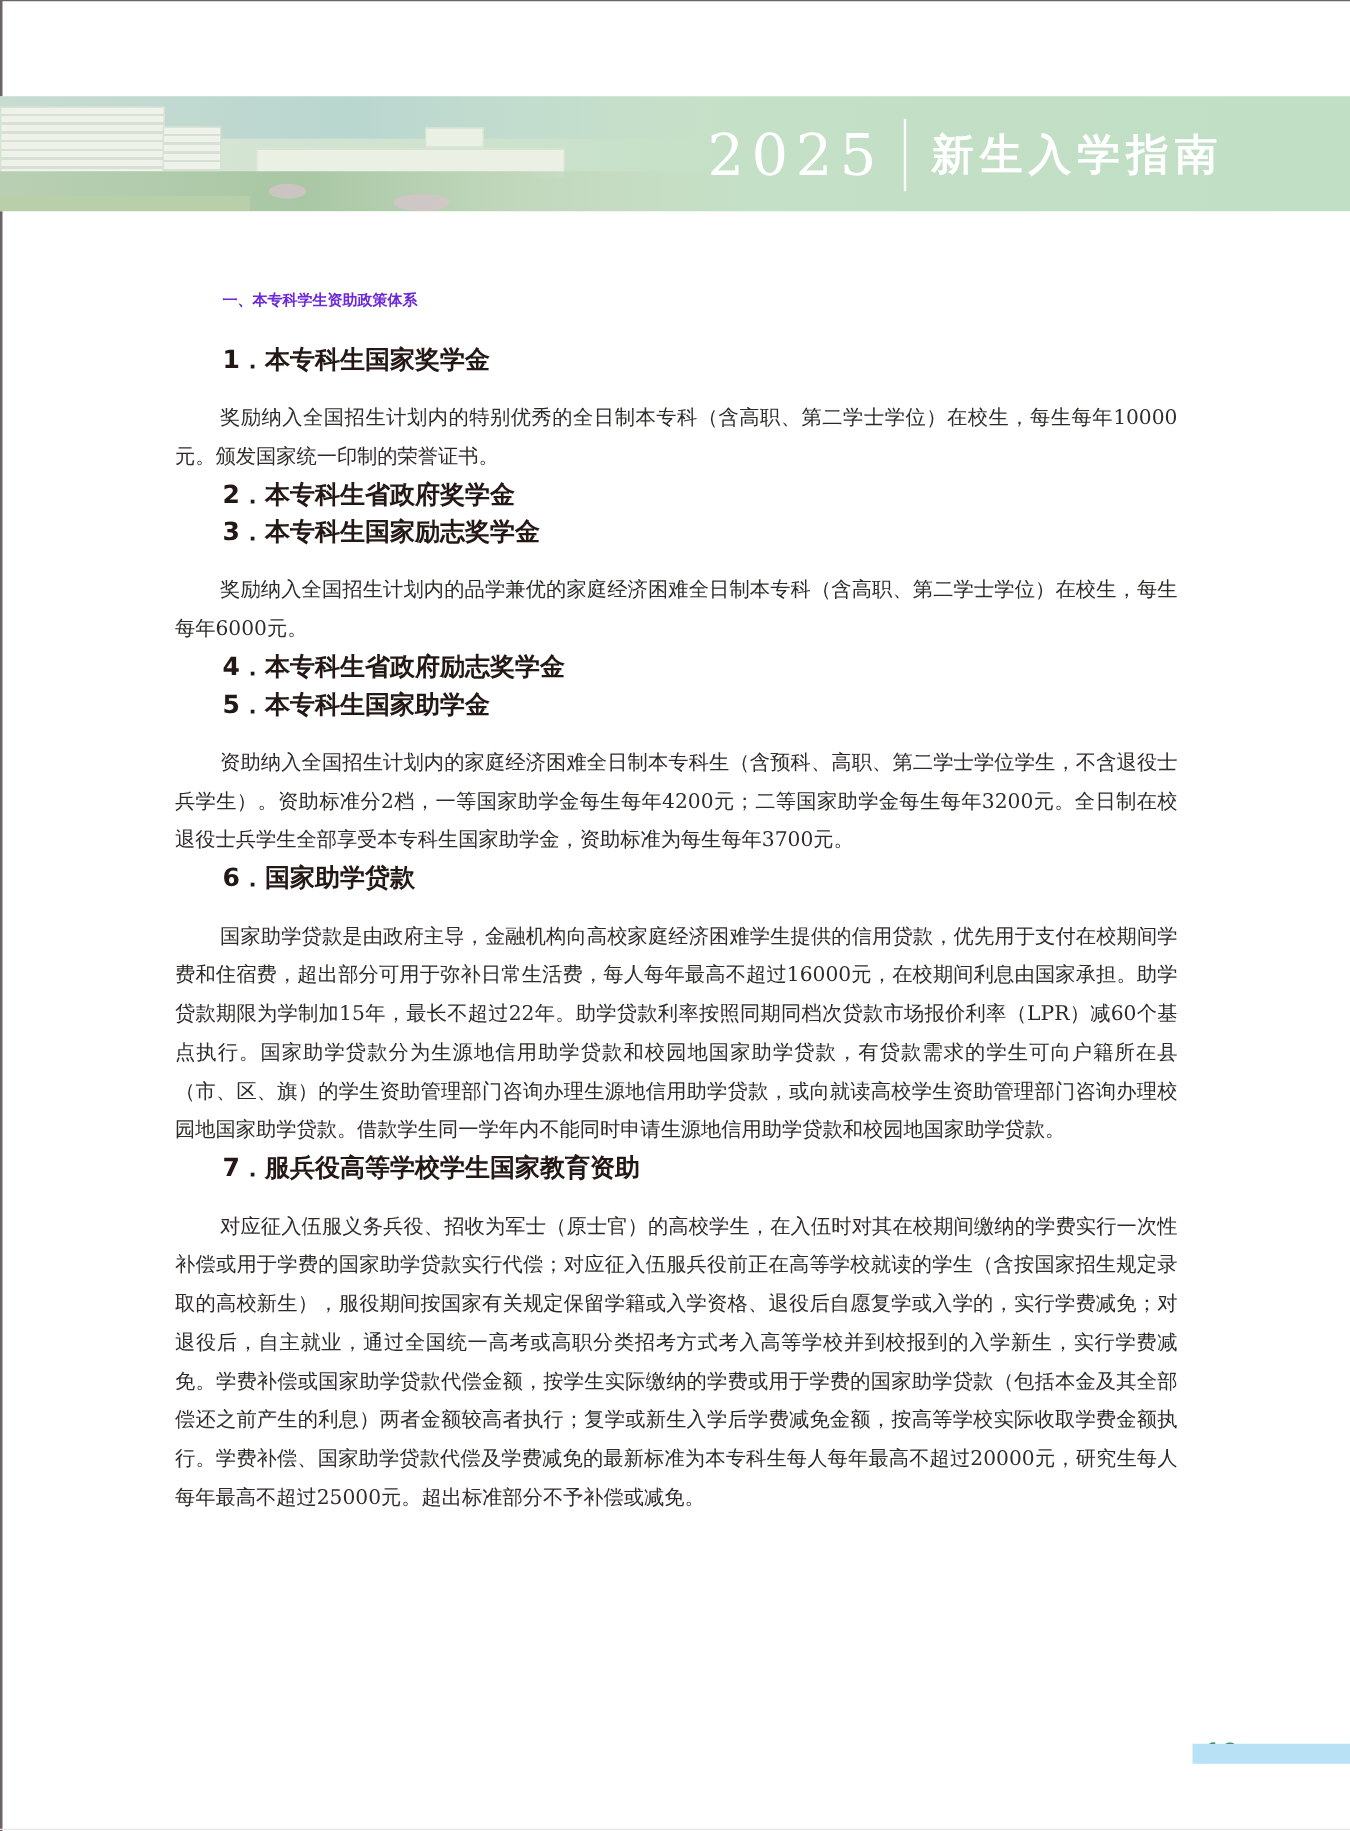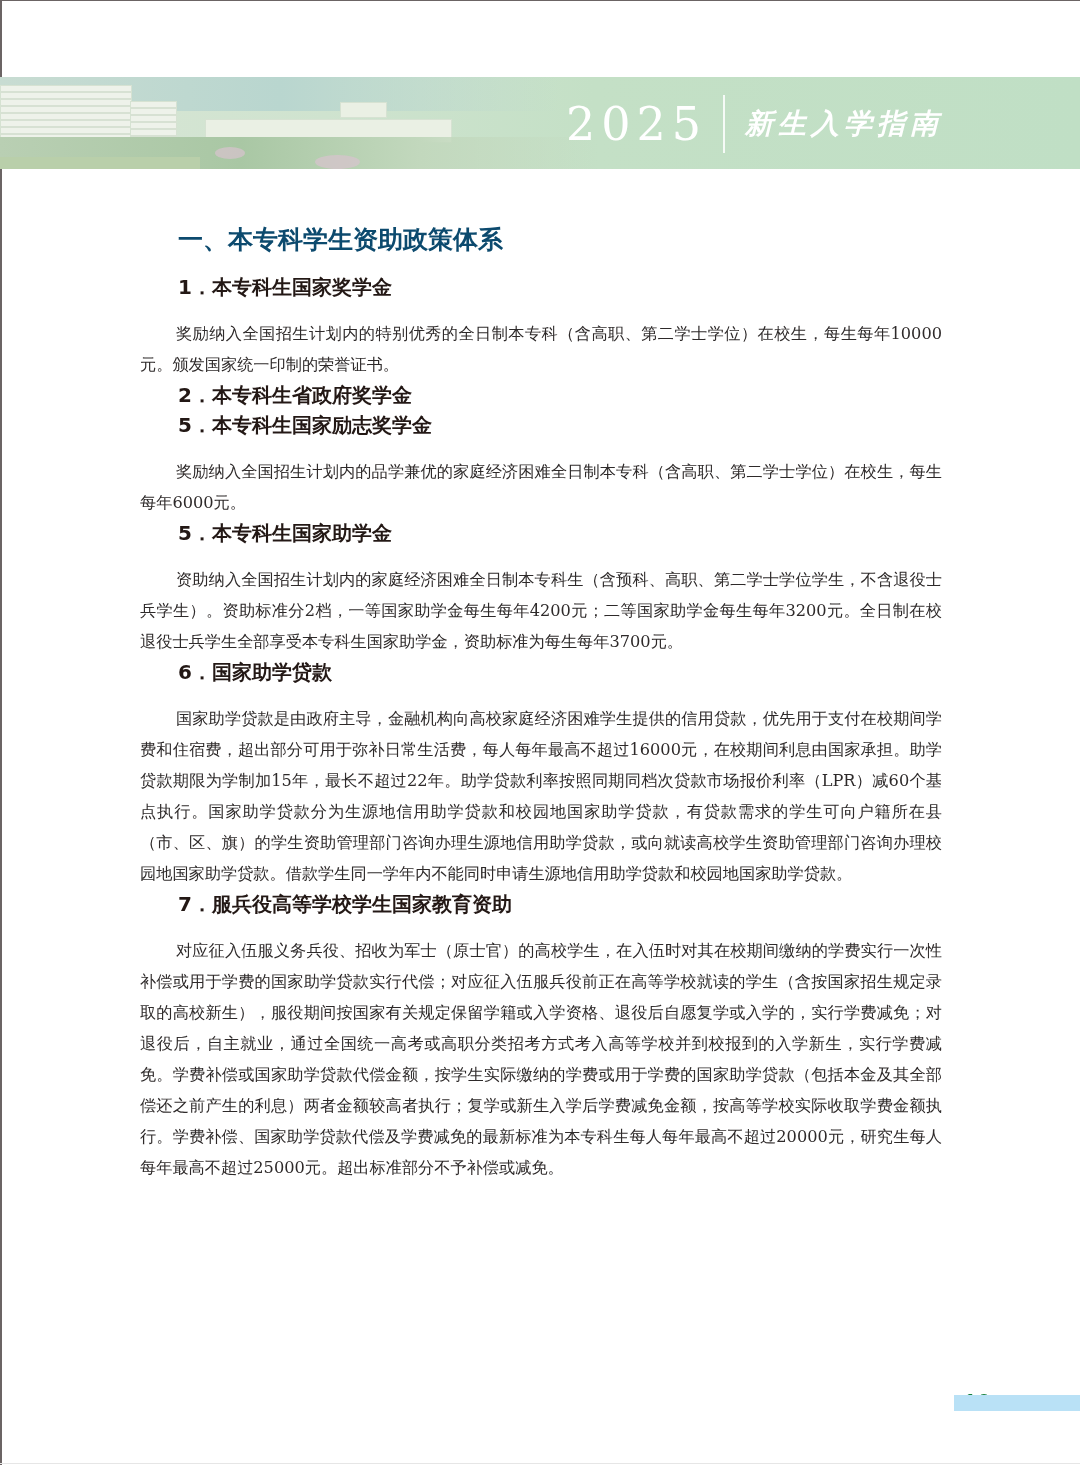--- a/index.html
+++ b/index.html
@@ -34,26 +34,26 @@
     .banner .blossom.k1 { left: 215px; top: 70px; width: 30px; height: 12px; }
     .banner .blossom.k2 { left: 315px; top: 78px; width: 45px; height: 14px; }
     .banner .lawn { position: absolute; left: 0; top: 80px; width: 200px; height: 12px; background: #b9cfaa; }
 
     .banner-title {
       position: absolute; left: 566px; top: 18px; height: 58px;
       display: flex; align-items: center; color: #ffffff;
     }
     .banner-year { font-family: "DejaVu Serif", serif; font-size: 46px; letter-spacing: 6px; }
     .banner-sep { width: 2px; height: 58px; background: #ffffff; opacity: 0.85; margin: 0 20px 0 16px; }
-    .banner-text { font-family: "DejaVu Serif", serif; font-size: 28px; letter-spacing: 5px; font-weight: bold; font-style: italic; }
+    .banner-text { font-family: "DejaVu Serif", serif; font-size: 34px; letter-spacing: 5px; font-weight: bold; }
 
     .content { position: absolute; left: 140px; top: 224px; width: 802px; }
     .section-title {
-      color: #0c4a6e; font-family: "DejaVu Sans", sans-serif; font-weight: bold;
-      font-size: 25px; margin: 0 0 16px 38px; height: 32px; line-height: 32px;
+      color: #6d28d9; font-family: "DejaVu Sans", sans-serif; font-weight: bold;
+      font-size: 12px; margin: 0 0 16px 38px; height: 32px; line-height: 32px;
     }
     .item-title {
       font-family: "DejaVu Sans", sans-serif; font-weight: bold; font-size: 20px; color: #231815;
       margin: 0 0 0 38px; height: 30px; line-height: 30px;
     }
     .para {
       font-family: "DejaVu Serif", serif; font-size: 16.2px; color: #2e2a2a;
       line-height: 31px; text-indent: 36px; margin: 16px 0 0 0; text-align: justify;
     }
     .page-number {
@@ -93,25 +93,26 @@
   <div>
     <div class="item-title">1．本专科生国家奖学金</div>
     <p class="para">奖励纳入全国招生计划内的特别优秀的全日制本专科（含高职、第二学士学位）在校生，每生每年10000元。颁发国家统一印制的荣誉证书。</p>
   </div>
 
   <div>
     <div class="item-title">2．本专科生省政府奖学金</div>
   </div>
 
   <div>
-    <div class="item-title">5．本专科生国家励志奖学金</div>
+    <div class="item-title">3．本专科生国家励志奖学金</div>
     <p class="para">奖励纳入全国招生计划内的品学兼优的家庭经济困难全日制本专科（含高职、第二学士学位）在校生，每生每年6000元。</p>
   </div>
 
   <div>
+    <div class="item-title">4．本专科生省政府励志奖学金</div>
   </div>
 
   <div>
     <div class="item-title">5．本专科生国家助学金</div>
     <p class="para">资助纳入全国招生计划内的家庭经济困难全日制本专科生（含预科、高职、第二学士学位学生，不含退役士兵学生）。资助标准分2档，一等国家助学金每生每年4200元；二等国家助学金每生每年3200元。全日制在校退役士兵学生全部享受本专科生国家助学金，资助标准为每生每年3700元。</p>
   </div>
 
   <div>
     <div class="item-title">6．国家助学贷款</div>
     <p class="para">国家助学贷款是由政府主导，金融机构向高校家庭经济困难学生提供的信用贷款，优先用于支付在校期间学费和住宿费，超出部分可用于弥补日常生活费，每人每年最高不超过16000元，在校期间利息由国家承担。助学贷款期限为学制加15年，最长不超过22年。助学贷款利率按照同期同档次贷款市场报价利率（LPR）减60个基点执行。国家助学贷款分为生源地信用助学贷款和校园地国家助学贷款，有贷款需求的学生可向户籍所在县（市、区、旗）的学生资助管理部门咨询办理生源地信用助学贷款，或向就读高校学生资助管理部门咨询办理校园地国家助学贷款。借款学生同一学年内不能同时申请生源地信用助学贷款和校园地国家助学贷款。</p>

